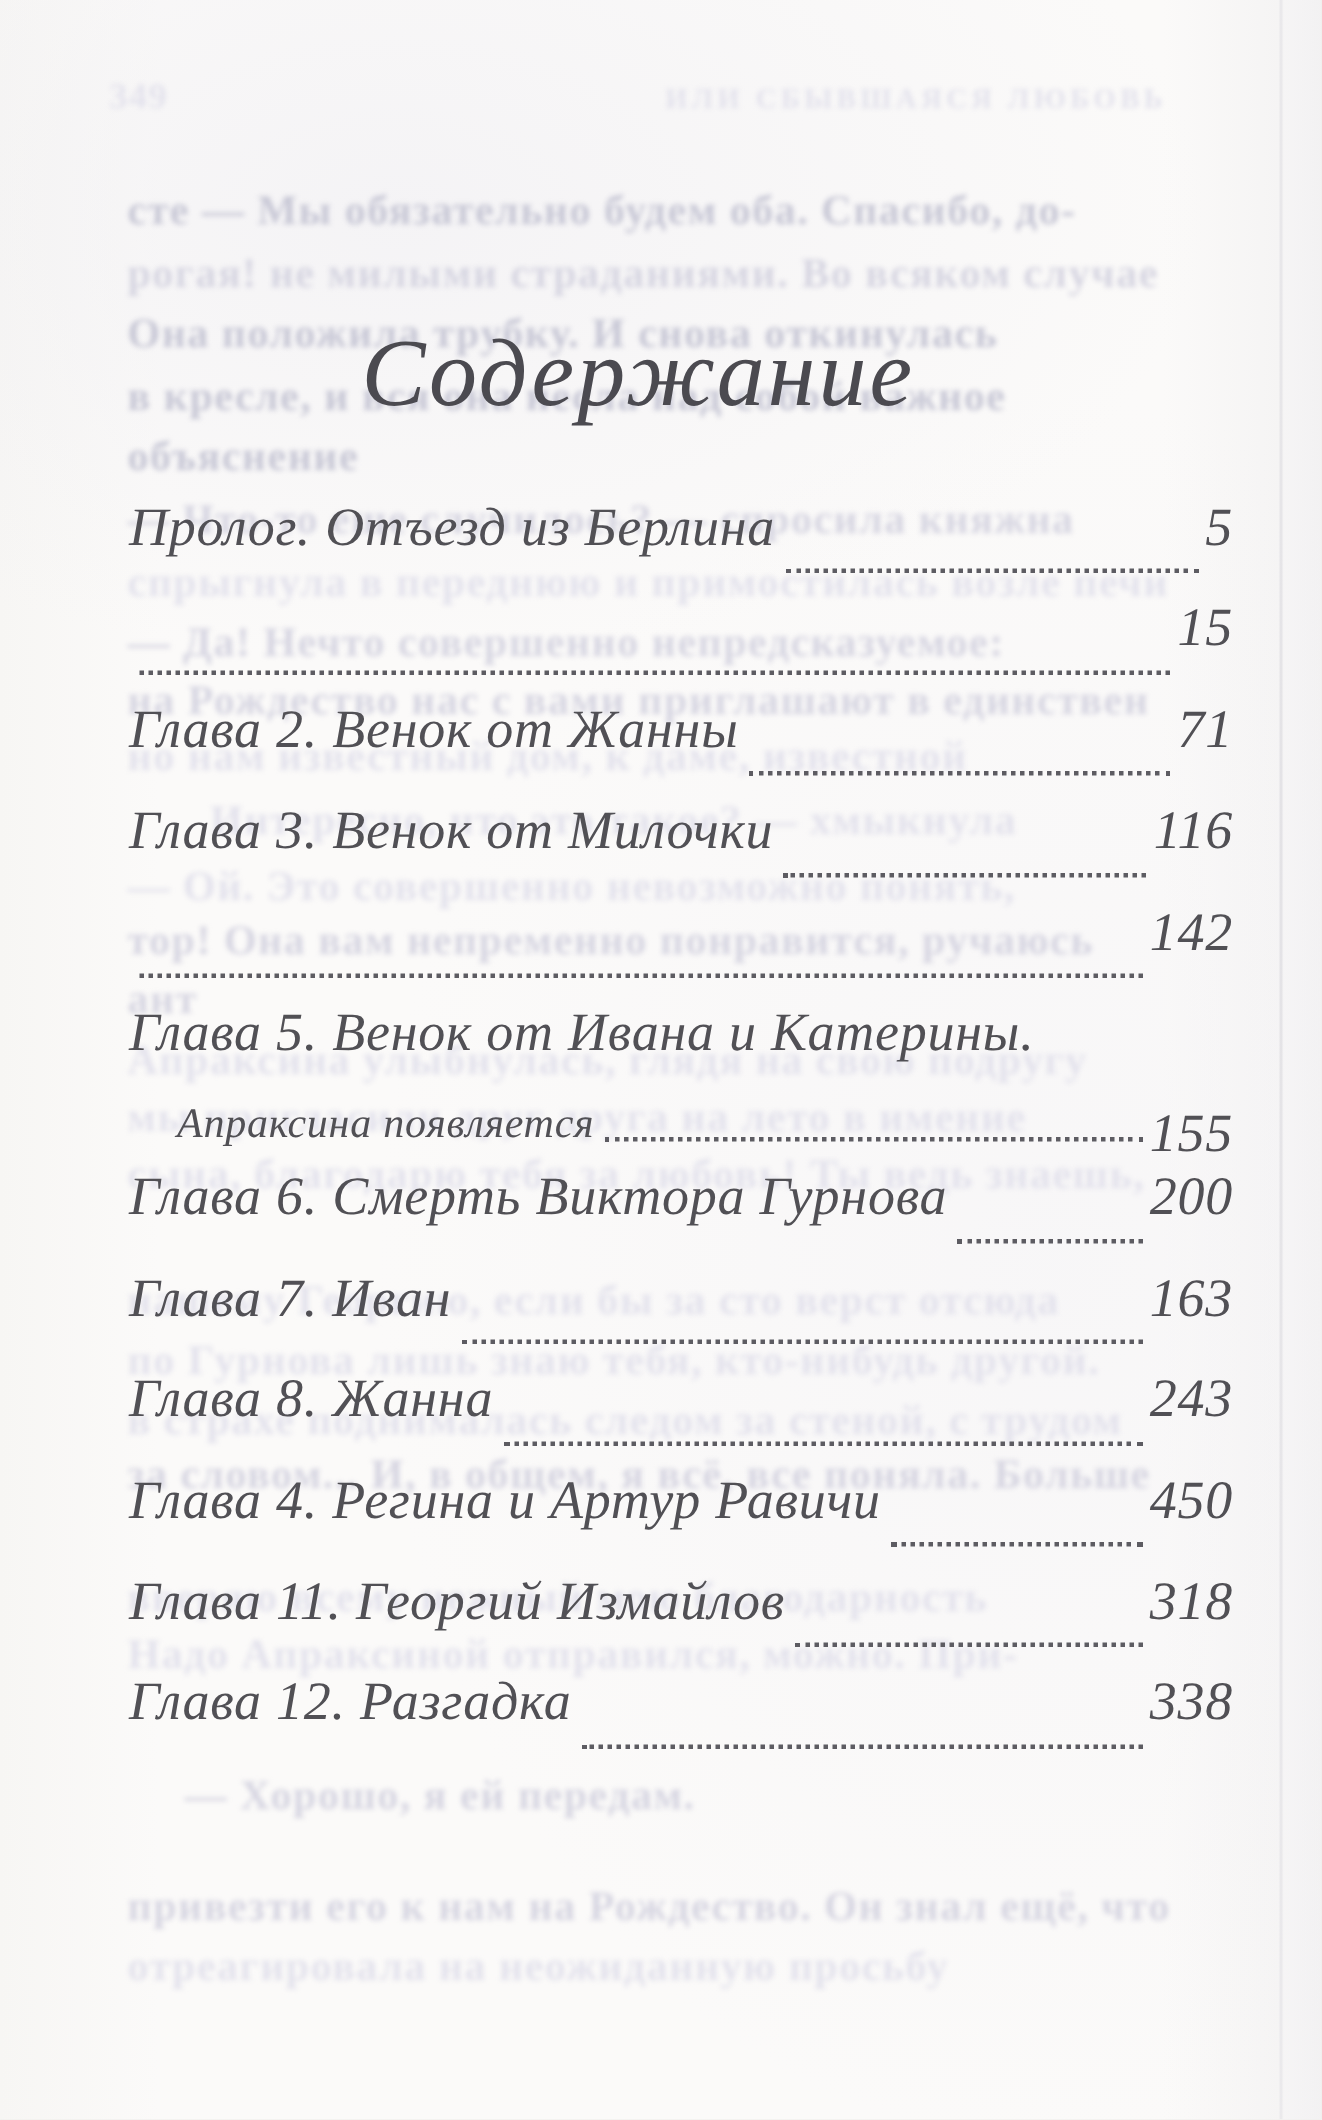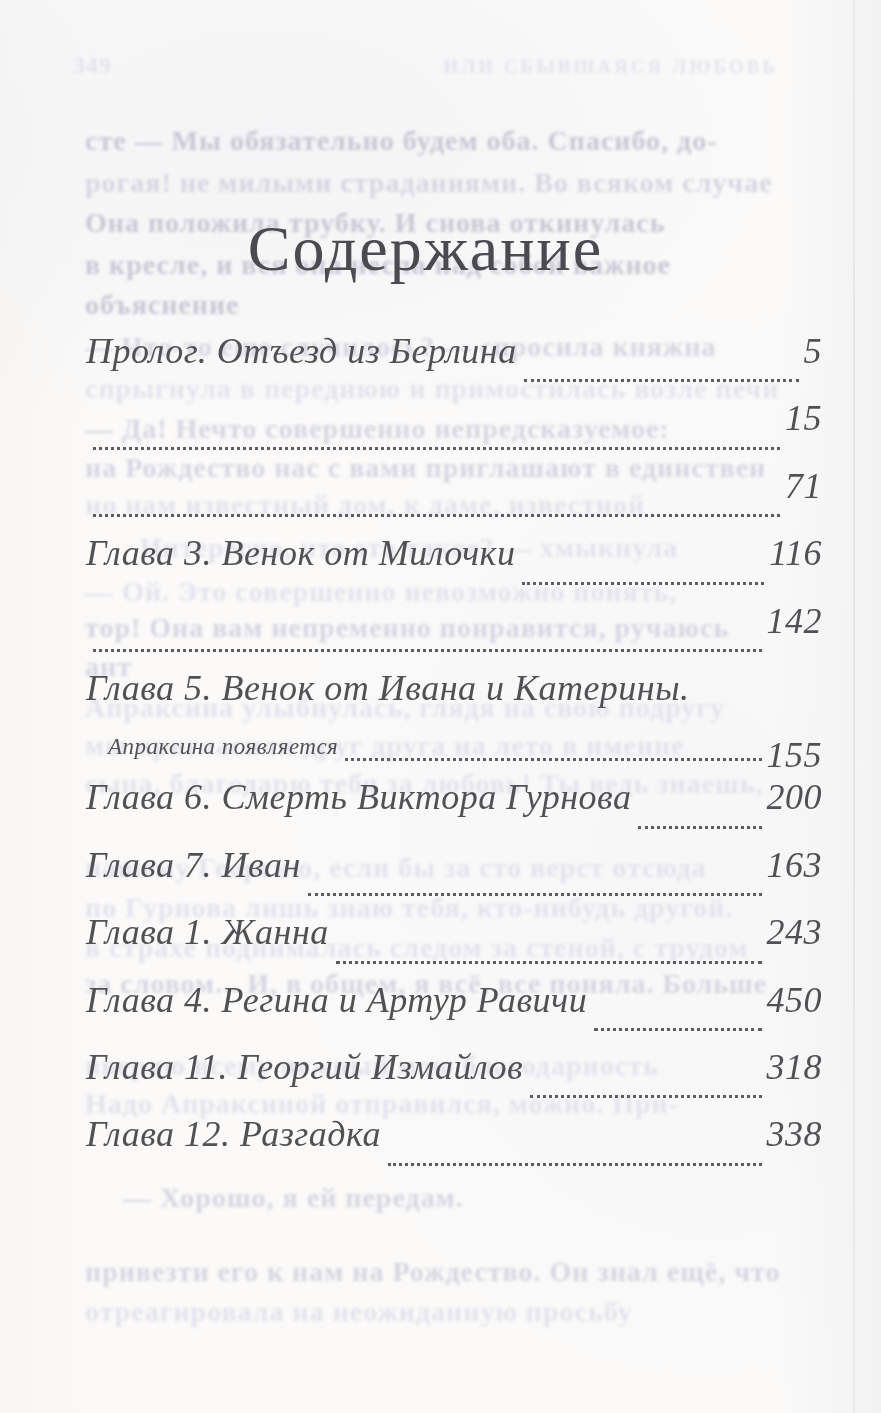--- a/index.html
+++ b/index.html
@@ -36,41 +36,42 @@
     white-space:nowrap;
     overflow:hidden;
   }
   .b-strong{color:#c7c7d5;}
   .b-medium{color:#d6d5e1;}
   .b-faint{color:#e3e2ec;}
   
   .title{
     position:absolute;top:212px;left:0;right:30px;
     text-align:center;
+    font-style:italic;
     font-size:64px;
     font-weight:normal;
     letter-spacing:2px;
     color:#4b4a50;
     margin:0;
   }
   .toc{
     position:absolute;top:330px;left:86px;right:59px;
     color:#515055;
     font-style:italic;
     font-size:36px;
     letter-spacing:.5px;
   }
   .toc-row{
     display:flex;
     height:67.4px;
     padding-bottom:5px;
     box-sizing:border-box;
   }
   .toc-row.cont{height:42px;}
-  .toc-row.cont .lbl{margin-left:22px;font-size:23px;}
+  .toc-row.cont .lbl{margin-left:32px;font-size:28px;}
   .lbl{white-space:nowrap;}
   .leader{
     flex:1;
     border-bottom:3.5px dotted #5d5c62;
     margin:0 5px 10px 7px;
     min-width:20px;
   }
   .pg{white-space:nowrap;}
 </style>
 </head>
@@ -115,20 +116,21 @@
       <div class="toc-row">
     <span class="lbl">Пролог. Отъезд из Берлина</span>
     <span class="leader"></span>
     <span class="pg">5</span>
   </div>
       <div class="toc-row">
     <span class="leader"></span>
     <span class="pg">15</span>
   </div>
       <div class="toc-row">
+    <span class="lbl">Глава 2. Венок от Жанны</span>
     <span class="leader"></span>
     <span class="pg">71</span>
   </div>
       <div class="toc-row">
     <span class="lbl">Глава 3. Венок от Милочки</span>
     <span class="leader"></span>
     <span class="pg">116</span>
   </div>
       <div class="toc-row">
     <span class="leader"></span>
@@ -147,21 +149,21 @@
     <span class="lbl">Глава 6. Смерть Виктора Гурнова</span>
     <span class="leader"></span>
     <span class="pg">200</span>
   </div>
       <div class="toc-row">
     <span class="lbl">Глава 7. Иван</span>
     <span class="leader"></span>
     <span class="pg">163</span>
   </div>
       <div class="toc-row">
-    <span class="lbl">Глава 1. Жанна</span>
+    <span class="lbl">Глава 8. Жанна</span>
     <span class="leader"></span>
     <span class="pg">243</span>
   </div>
       <div class="toc-row">
     <span class="lbl">Глава 4. Регина и Артур Равичи</span>
     <span class="leader"></span>
     <span class="pg">450</span>
   </div>
       <div class="toc-row">
     <span class="lbl">Глава 11. Георгий Измайлов</span>

